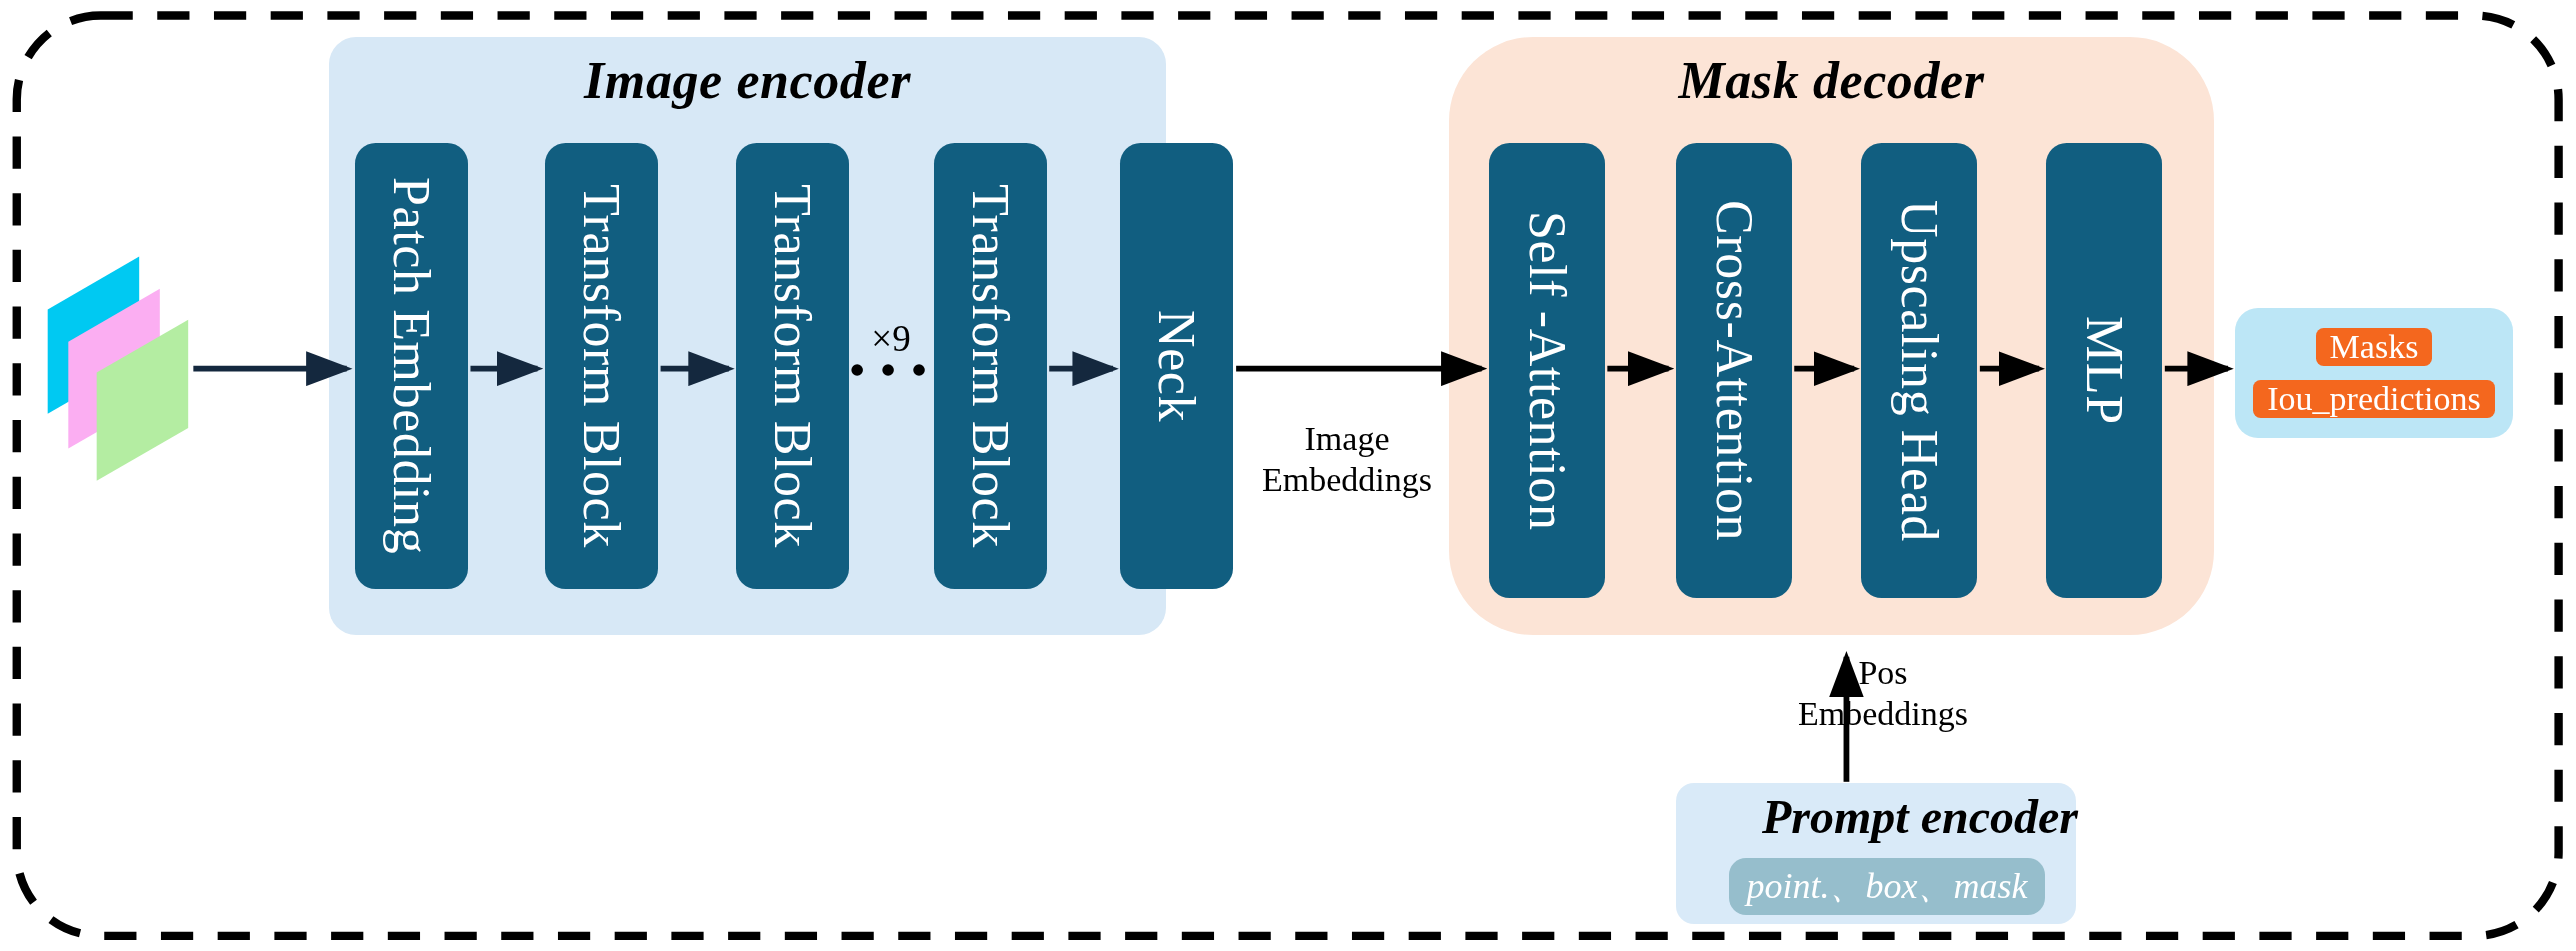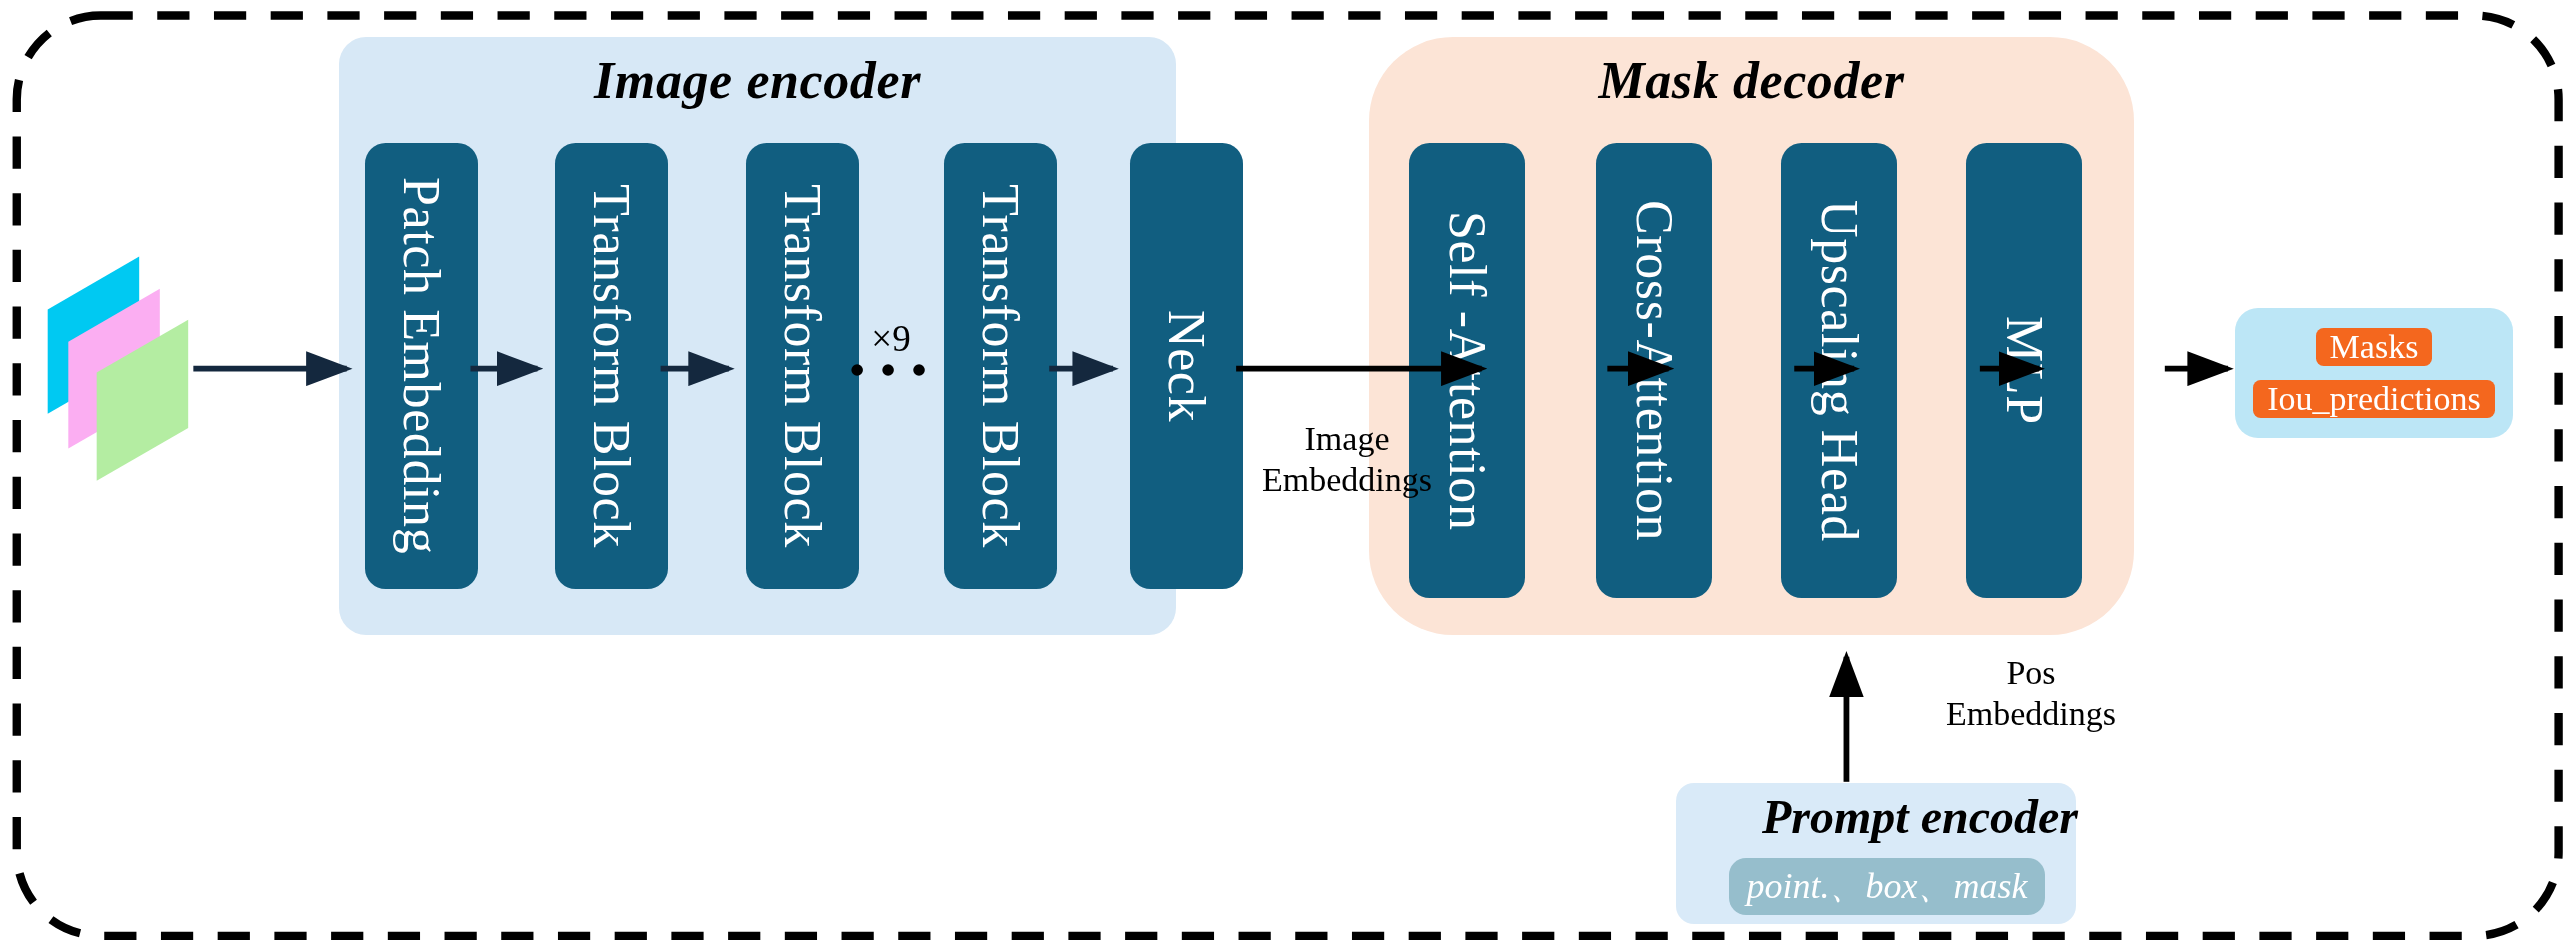--- a/index.html
+++ b/index.html
@@ -18,22 +18,22 @@
     --c-layer_green:#b4eda2;
     --c-title_text:#000000;
   }
   html,body{margin:0;padding:0;background:#ffffff;}
   .canvas{
     position:relative;width:2576px;height:952px;background:#ffffff;
     font-family:"Liberation Serif", serif;overflow:hidden;
   }
   .layer-svg{position:absolute;left:0;top:0;z-index:5;pointer-events:none;}
   .container{position:absolute;top:37px;height:598px;border-radius:84px;z-index:1;}
-  .container.encoder{left:339px;width:837px;background:var(--c-encoder_bg,#d7e8f6);border-radius:27px;}
-  .container.decoder{left:1369px;width:765px;background:var(--c-decoder_bg,#fce4d6);}
+  .container.encoder{left:329px;width:837px;background:var(--c-encoder_bg,#d7e8f6);border-radius:27px;}
+  .container.decoder{left:1449px;width:765px;background:var(--c-decoder_bg,#fce4d6);}
   .container-title{
     position:absolute;top:14px;left:0;right:0;text-align:center;
     font-size:52px;font-weight:bold;font-style:italic;color:var(--c-title_text,#000);
     letter-spacing:0.6px;
   }
   .block{
     position:absolute;background:var(--c-block_fill,#115e80);border-radius:20.6px;
     display:flex;align-items:center;justify-content:center;
   }
   .encoder-block{top:106px;height:446px;width:113px;}
@@ -44,21 +44,21 @@
   }
   .x9-label{
     position:absolute;left:849px;top:317px;width:84px;text-align:center;
     font-size:37px;color:#000;z-index:6;
   }
   .flow-label{
     position:absolute;text-align:center;font-size:34px;line-height:1.22;
     color:#000;z-index:6;
   }
   .flow-label.image-emb{left:1218px;top:418px;width:258px;}
-  .flow-label.pos-emb{left:1928px;top:652px;width:206px;}
+  .flow-label.pos-emb{left:1780px;top:652px;width:206px;}
   .output-box{
     position:absolute;left:2235px;top:308px;width:278px;height:130px;
     background:var(--c-output_bg,#bce6f6);border-radius:23px;z-index:1;
     display:flex;flex-direction:column;align-items:center;justify-content:center;gap:14px;
   }
   .badge{
     background:var(--c-badge_orange,#f4671e);color:#fff;font-size:34px;line-height:1.08;
     border-radius:7.7px;padding:0.6px 14px;white-space:nowrap;
   }
   .prompt-box{

